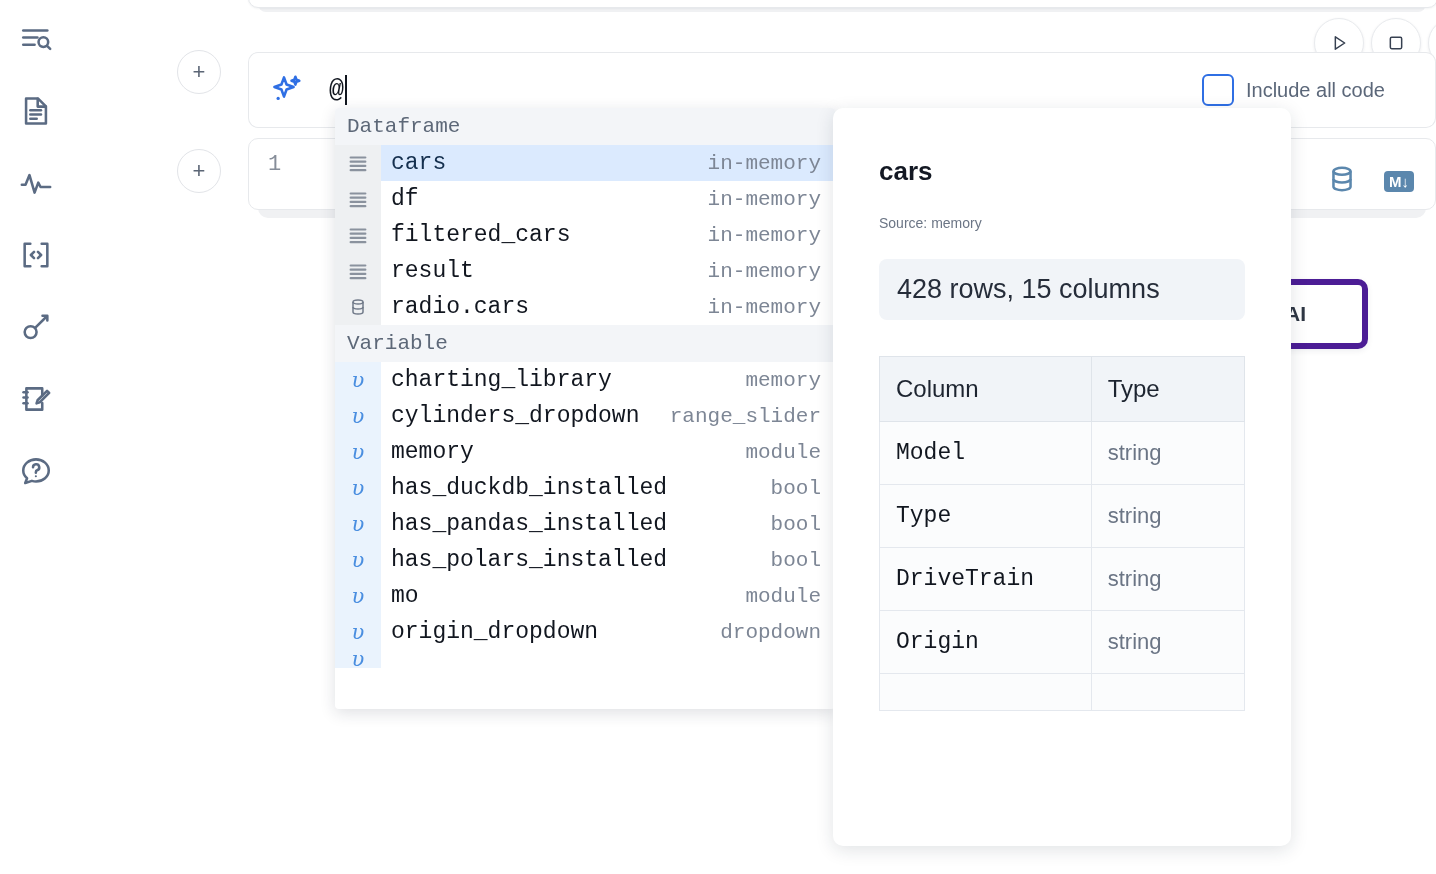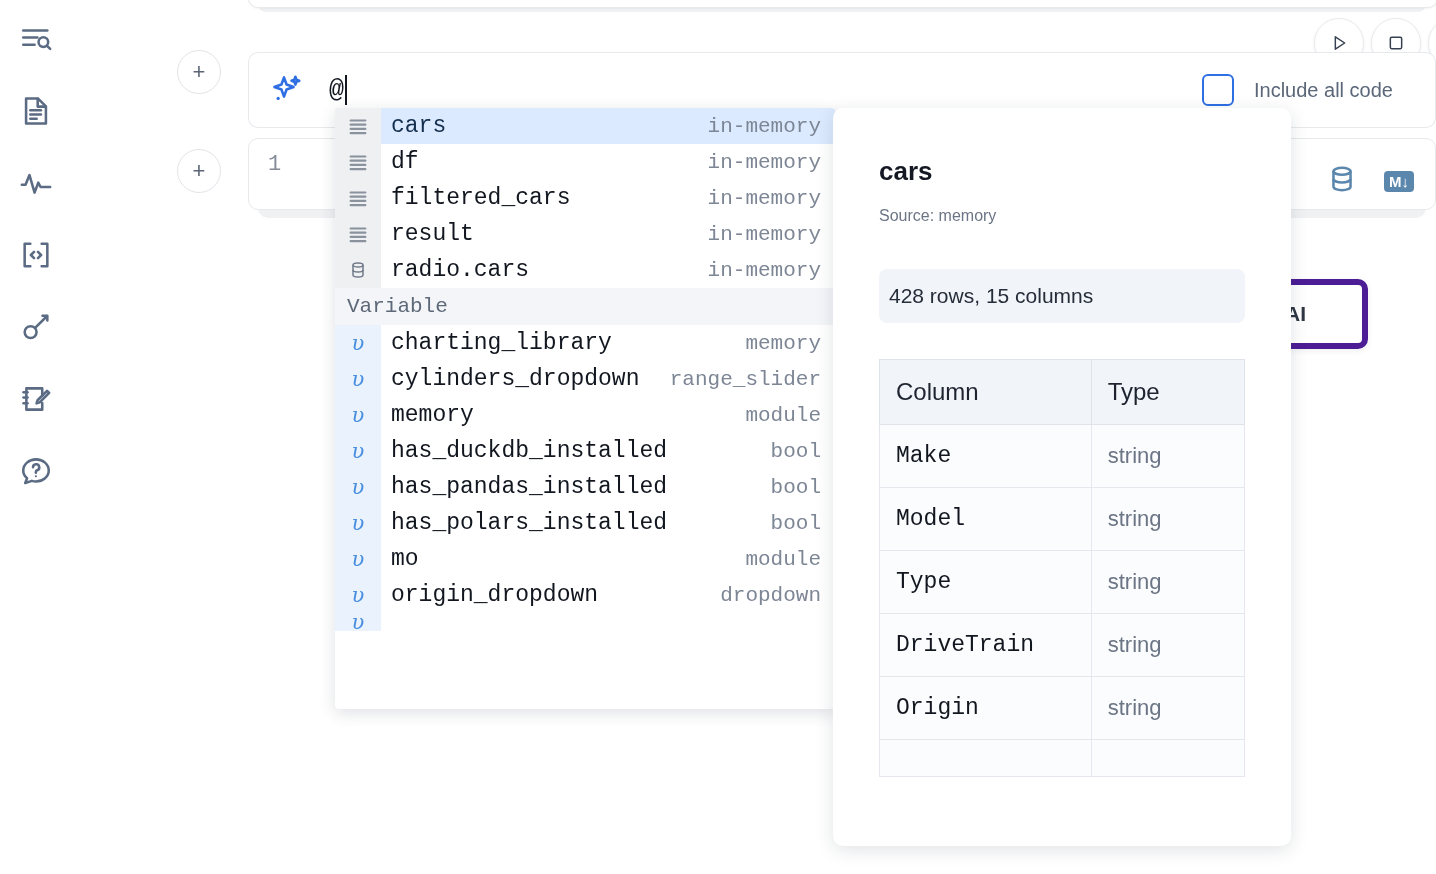--- a/index.html
+++ b/index.html
@@ -113,21 +113,21 @@
     background: #ffffff;
     border: 1px solid #e7e9ec;
     border-left: none;
     box-sizing: border-box;
     border-radius: 0 10px 10px 0;
     display: flex;
     align-items: center;
     padding-left: 32px;
   }
   #include-all-code {
-    display: flex; align-items: center; gap: 20px;
+    display: flex; align-items: center; gap: 12px;
     cursor: pointer;
   }
   #include-checkbox {
     width: 28px; height: 28px;
     border: 2px solid #2f6fe4;
     border-radius: 6px;
     background: #fff;
     flex: none;
   }
   #include-label {
@@ -290,30 +290,30 @@
     box-sizing: border-box;
     padding: 0 46px;
   }
   #detail-title {
     margin-top: 48px;
     font-size: 26px;
     font-weight: bold;
     color: #131823;
   }
   #detail-source {
-    margin-top: 20px;
-    font-size: 16px;
+    margin-top: 28px;
+    font-size: 14px;
     color: #6b7585;
   }
   #detail-shape {
-    margin-top: 44px;
+    margin-top: 28px;
     background: #f1f4f8;
     border-radius: 8px;
-    padding: 15px 10px;
-    font-size: 21px;
+    padding: 15px 18px;
+    font-size: 27px;
     color: #262d3a;
   }
   #schema-table {
     margin-top: 36px;
     width: 100%;
     border-collapse: collapse;
     table-layout: fixed;
     border-radius: 19px;
   }
   #schema-table th {
@@ -475,20 +475,21 @@
       <path d="M5.6 6.2v11.6c0 1.45 2.87 2.6 6.4 2.6s6.4-1.15 6.4-2.6V6.2"></path>
       <path d="M5.6 12c0 1.45 2.87 2.6 6.4 2.6s6.4-1.15 6.4-2.6"></path>
     </svg>
   </span>
   <span id="md-badge">M↓</span>
 </div>
 
 <div id="with-ai-btn"> AI</div>
 
 <div id="completion-menu">
+    <div class="cm-section">Dataframe</div>
     <div class="cm-row selected">
       <div class="cm-gutter df">
         <svg width="22" height="22" viewBox="0 0 24 24" fill="none" stroke="currentColor" stroke-width="2.4" stroke-linecap="round">
           <line x1="4" y1="6" x2="20" y2="6"></line>
           <line x1="4" y1="10.6" x2="20" y2="10.6"></line>
           <line x1="4" y1="15.2" x2="20" y2="15.2"></line>
           <line x1="4" y1="19.8" x2="20" y2="19.8"></line>
         </svg>
       </div>
       <div class="cm-name">cars</div>
@@ -614,24 +615,20 @@
         <col class="c1">
         <col class="c2">
       </colgroup>
     <thead>
       <tr>
         <th>Column</th>
         <th>Type</th>
       </tr>
     </thead>
     <tbody id="schema-body">
-        <tr>
-          <td class="col-name">Make</td>
-          <td class="col-type">string</td>
-        </tr>
         <tr>
           <td class="col-name">Model</td>
           <td class="col-type">string</td>
         </tr>
         <tr>
           <td class="col-name">Type</td>
           <td class="col-type">string</td>
         </tr>
         <tr>
           <td class="col-name">DriveTrain</td>

